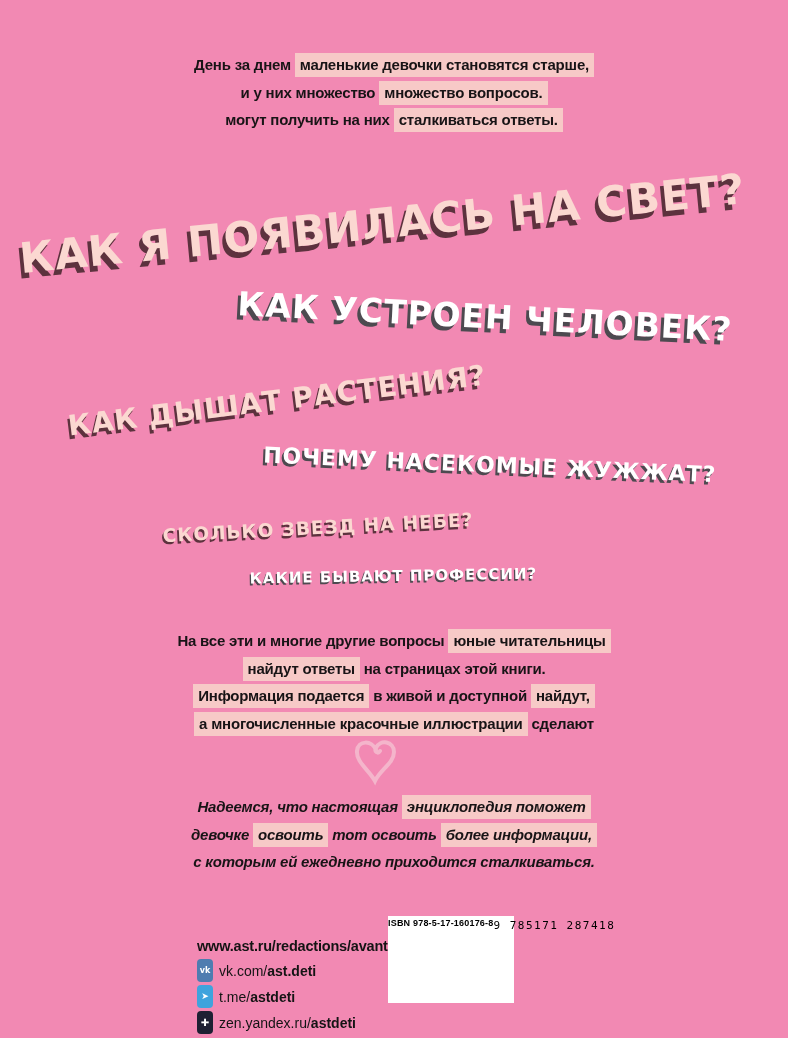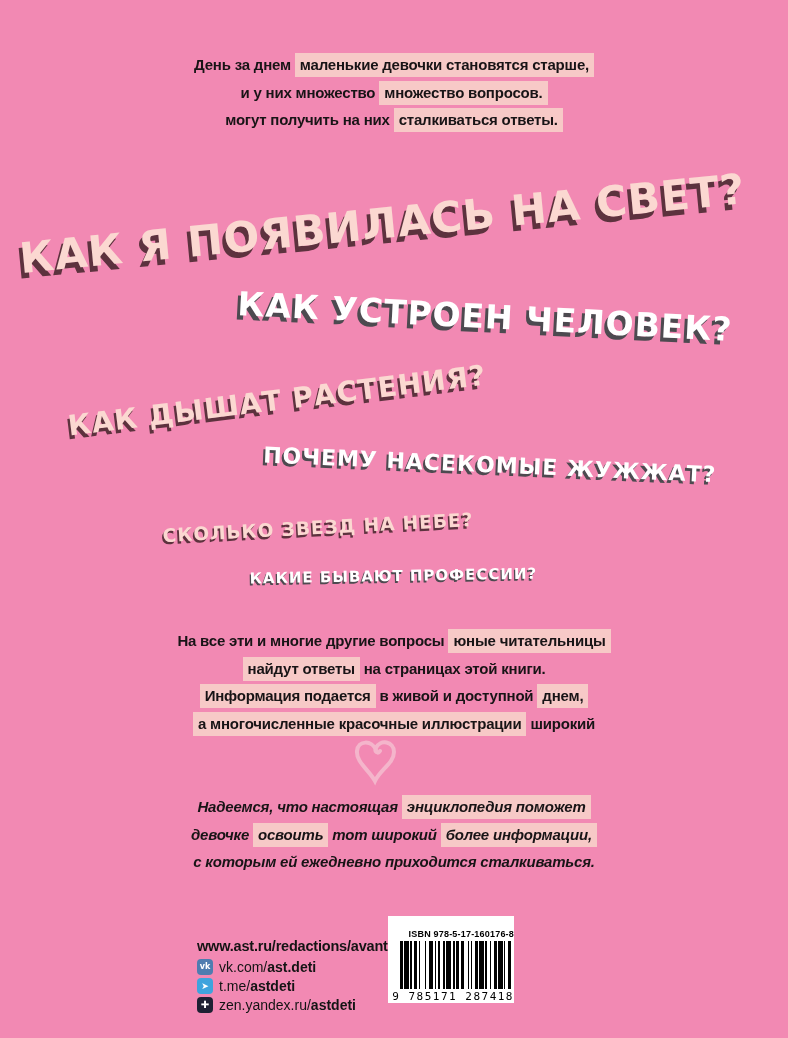--- a/index.html
+++ b/index.html
@@ -59,35 +59,35 @@
     position:absolute;left:197px;top:938px;
     font-size:14.5px;font-weight:bold;color:#141414;letter-spacing:-0.2px;
   }
   .links{
     position:absolute;left:197px;top:959px;
     display:flex;flex-direction:column;gap:3px;
   }
   .link-row{display:flex;align-items:center;gap:6px;font-size:14px;color:#141414;}
   .link-handle{font-weight:bold;}
   .badge{
-    width:16px;height:16px;border-radius:4px;flex:0 0 16px;
+    width:16px;height:23px;border-radius:4px;flex:0 0 16px;
     display:flex;align-items:center;justify-content:center;
     color:#fff;font-size:8px;font-weight:bold;
     font-family:"DejaVu Sans",sans-serif;line-height:1;
   }
   .badge.vk{background:#4f7cb0;}
   .badge.tg{background:#3fa3dd;font-size:9px;}
   .badge.zen{background:#1e2033;font-size:10px;}
 
   
   .barcode{
     position:absolute;left:388px;top:916px;width:126px;height:87px;
     background:#fff;
-    display:flex;flex-direction:column;align-items:flex-end;
-    padding-top:13px;box-sizing:border-box;
+    display:flex;flex-direction:row;align-items:flex-start;
+    padding-top:2px;box-sizing:border-box;
   }
   .isbn{font-size:9px;color:#000;font-weight:bold;letter-spacing:0.2px;white-space:nowrap;}
   .bars{width:114px;height:49px;display:flex;align-items:stretch;overflow:hidden;margin-top:2px;}
   .bars i{display:block;height:100%;}
   .digits{
     font-family:"DejaVu Sans Mono",monospace;
     font-size:11px;color:#000;letter-spacing:1.5px;margin-top:1px;white-space:nowrap;
   }
 </style>
 </head>
@@ -106,31 +106,31 @@
       <div class="q q2 white">КАК УСТРОЕН ЧЕЛОВЕК?</div>
       <div class="q q3 cream">КАК ДЫШАТ РАСТЕНИЯ?</div>
       <div class="q q4 white">ПОЧЕМУ НАСЕКОМЫЕ ЖУЖЖАТ?</div>
       <div class="q q5 cream">СКОЛЬКО ЗВЕЗД НА НЕБЕ?</div>
       <div class="q q6 white">КАКИЕ БЫВАЮТ ПРОФЕССИИ?</div>
     </div>
 
   <div id="middle" class="para">
       <div><span>На все эти и многие другие вопросы </span><span class="hl">юные читательницы</span></div>
       <div><span class="hl">найдут ответы</span><span> на страницах этой книги.</span></div>
-      <div><span class="hl">Информация подается</span><span> в живой и доступной </span><span class="hl">днем,</span></div>
-      <div><span class="hl">а многочисленные красочные иллюстрации</span><span> широкий</span></div>
+      <div><span class="hl">Информация подается</span><span> в живой и доступной </span><span class="hl">найдут,</span></div>
+      <div><span class="hl">а многочисленные красочные иллюстрации</span><span> сделают</span></div>
     </div>
 
   <svg class="heart" viewBox="0 0 48 52">
     <path d="M24 14 C 20 4, 6 4, 5 15 C 4 26, 17 34, 23 45 C 28 34, 42 27, 42 16 C 42 5, 28 3, 24 12 C 22 16, 26 18, 28 15" fill="none" stroke="#f4b5cb" stroke-width="4" stroke-linecap="round"></path>
   </svg>
 
   <div id="outro" class="para">
       <div><span>Надеемся, что настоящая </span><span class="hl">энциклопедия поможет</span></div>
-      <div><span>девочке </span><span class="hl">освоить</span><span> тот широкий </span><span class="hl">более информации,</span></div>
+      <div><span>девочке </span><span class="hl">освоить</span><span> тот освоить </span><span class="hl">более информации,</span></div>
       <div><span>с которым ей ежедневно приходится сталкиваться.</span></div>
     </div>
 
 
   <div class="site">www.ast.ru/redactions/avanta</div>
 
   <div class="links">
     <div class="link-row">
       <span class="badge vk">vk</span>
       <span><span>vk.com/</span><span class="link-handle">ast.deti</span></span>

